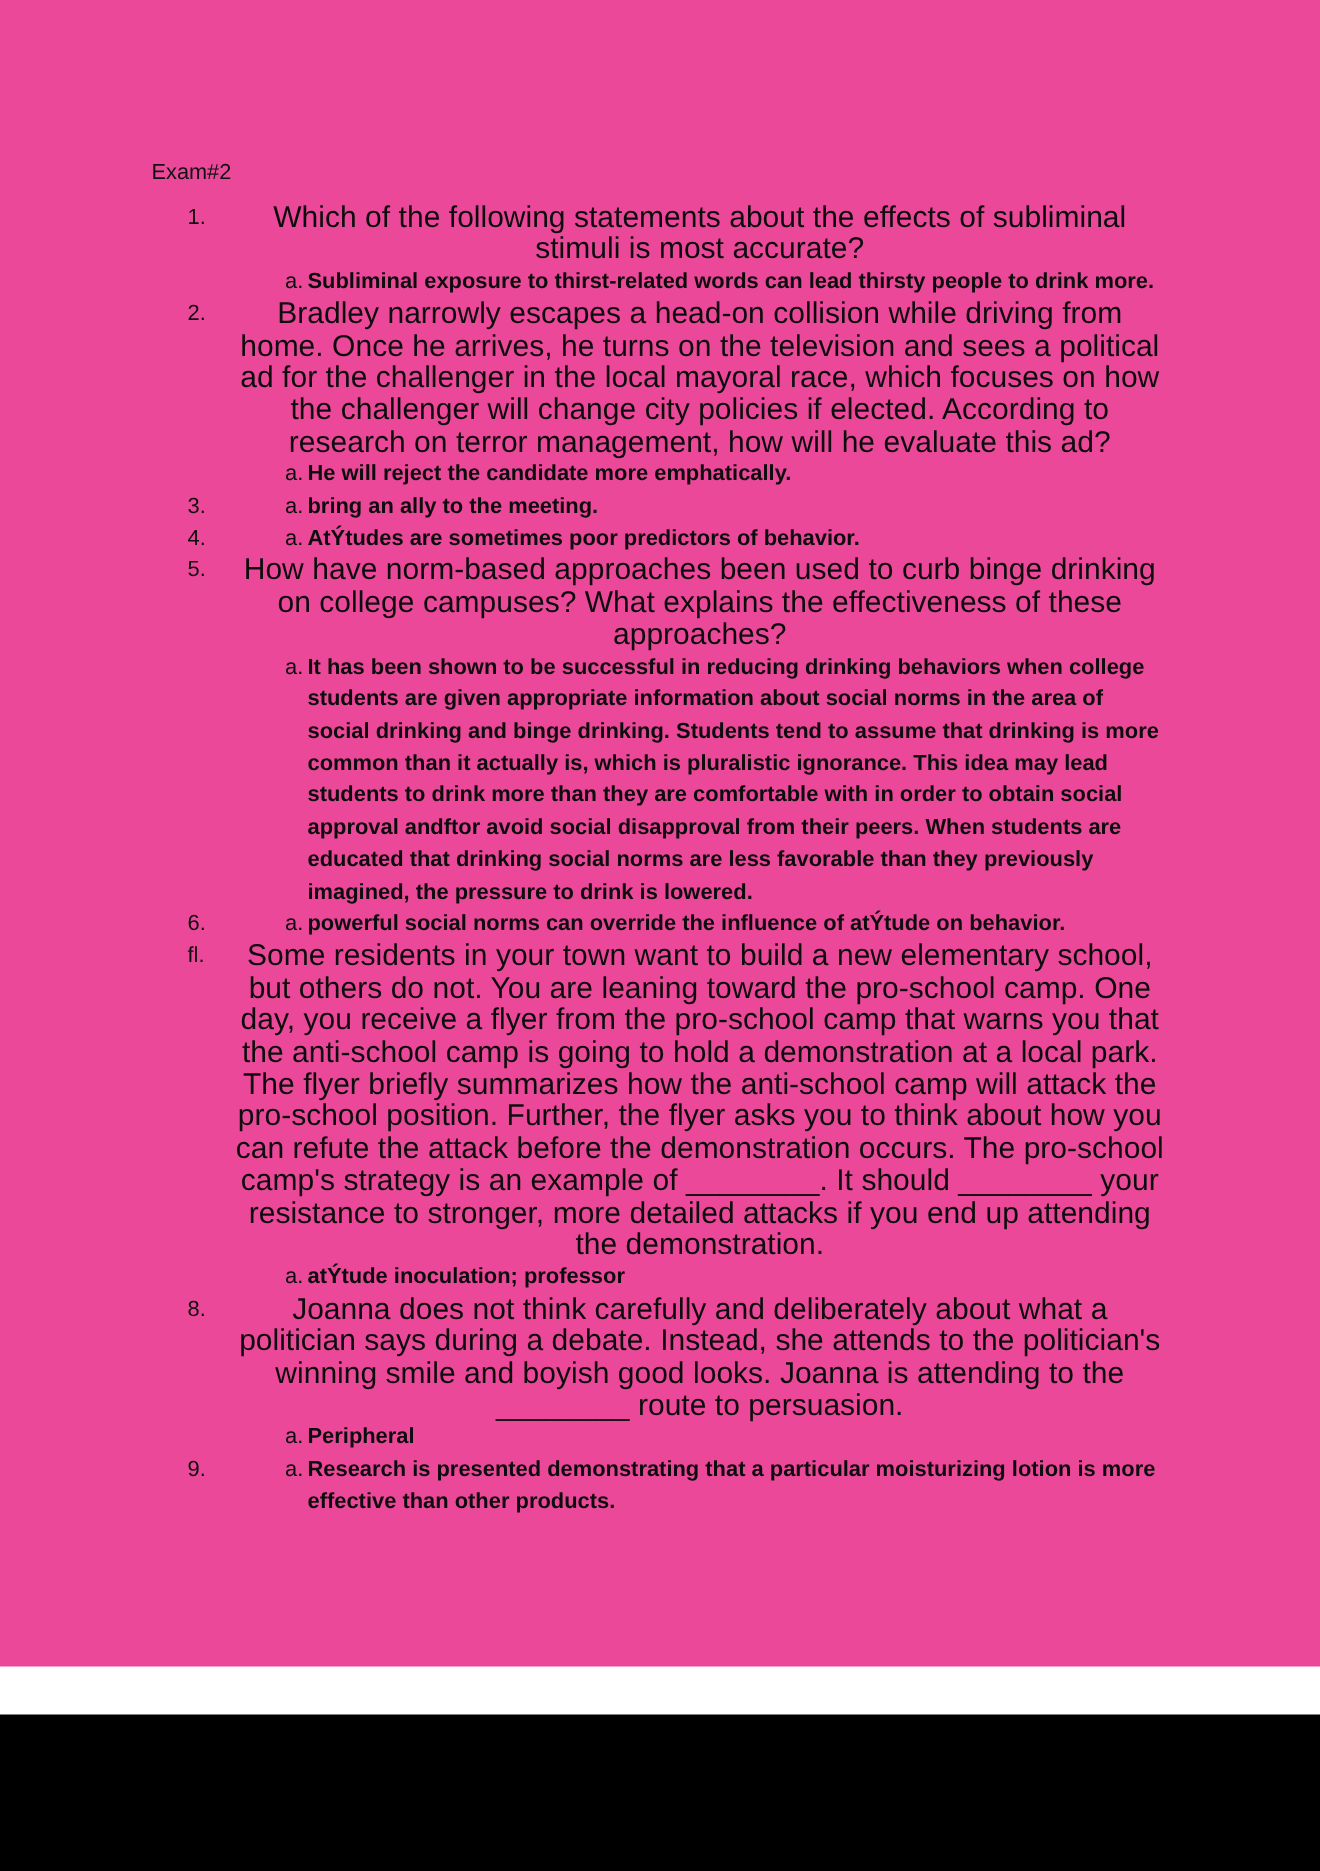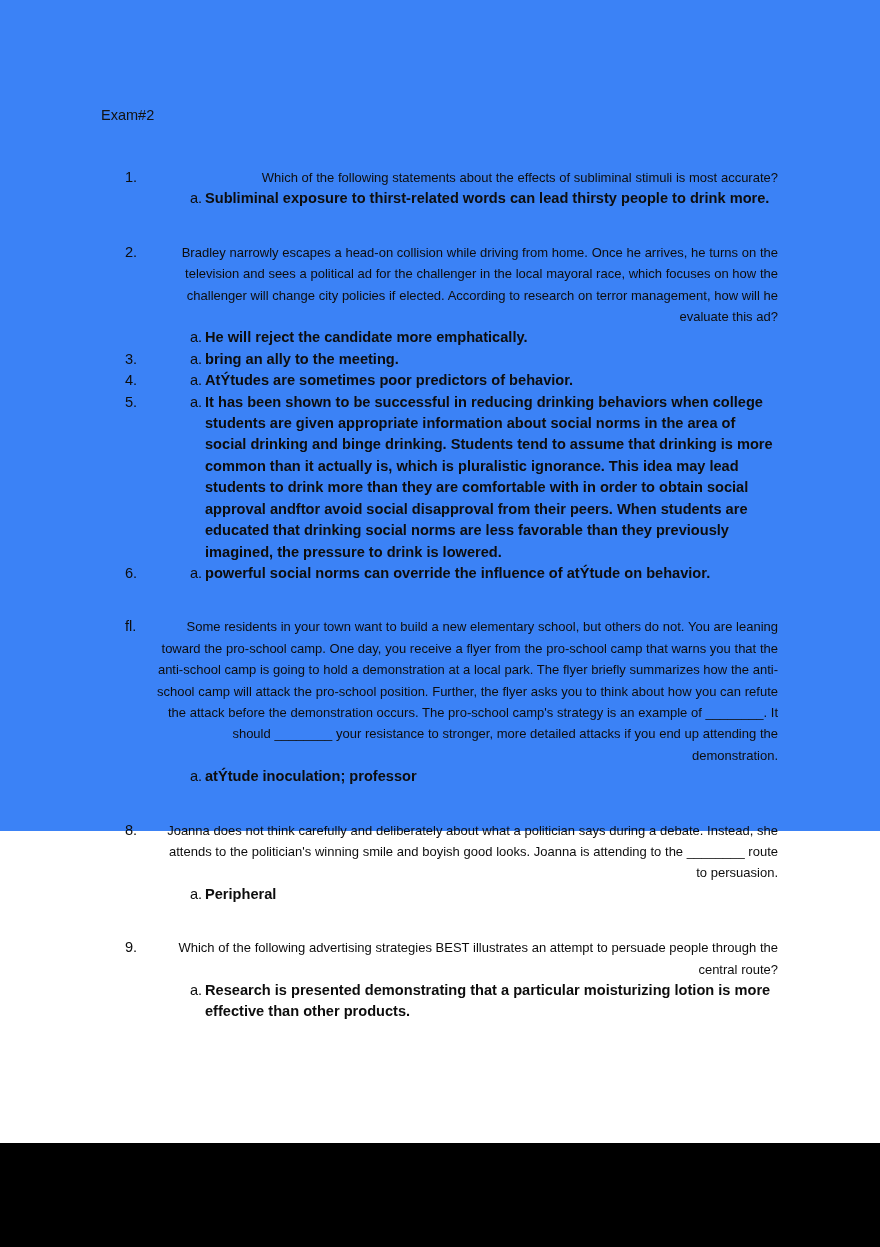--- a/index.html
+++ b/index.html
@@ -17,22 +17,22 @@
     width: 880px;
     height: 1247px;
     background: #ffffff;
     overflow: hidden;
   }
   #paper {
     position: absolute;
     left: 0;
     top: 0;
     width: 880px;
-    height: 831px;
-    background: #3b82f6;
+    height: 1111px;
+    background: #ec4899;
   }
   #doc-title {
     position: absolute;
     left: 101px;
     top: 106px;
     font-size: 14.5px;
     line-height: 18px;
     color: #121212;
     white-space: nowrap;
   }
@@ -52,26 +52,25 @@
     position: absolute;
     left: 125px;
     top: 0;
     width: 24px;
     text-align: left;
     font-size: 14.6px;
     line-height: 21.4px;
     color: #0d0d0d;
   }
   .q-text {
-    font-size: 13px;
+    font-size: 20px;
     line-height: 21.4px;
     color: #0d0d0d;
-    text-align: right;
+    text-align: center;
     word-spacing: 0.1px;
-    margin-top: 32px;
   }
   .a-item {
     position: relative;
     padding-left: 50px;
     padding-right: 0px;
     margin: 0;
   }
   .a-marker {
     position: absolute;
     left: 35px;
@@ -132,20 +131,21 @@
         </div>
         <div class="q-item">
           <span class="q-marker">4.</span>
           <div class="a-item">
             <span class="a-marker">a.</span>
             <div class="a-text">AtÝtudes are sometimes poor predictors of behavior.</div>
           </div>
         </div>
         <div class="q-item">
           <span class="q-marker">5.</span>
+          <div class="q-text">How have norm-based approaches been used to curb binge drinking on college campuses? What explains the effectiveness of these approaches?</div>
           <div class="a-item">
             <span class="a-marker">a.</span>
             <div class="a-text">It has been shown to be successful in reducing drinking behaviors when college students are given appropriate information about social norms in the area of social drinking and binge drinking. Students tend to assume that drinking is more common than it actually is, which is pluralistic ignorance. This idea may lead students to drink more than they are comfortable with in order to obtain social approval andftor avoid social disapproval from their peers. When students are educated that drinking social norms are less favorable than they previously imagined, the pressure to drink is lowered.</div>
           </div>
         </div>
         <div class="q-item">
           <span class="q-marker">6.</span>
           <div class="a-item">
             <span class="a-marker">a.</span>
             <div class="a-text">powerful social norms can override the influence of atÝtude on behavior.</div>
@@ -162,21 +162,20 @@
         <div class="q-item">
           <span class="q-marker">8.</span>
           <div class="q-text">Joanna does not think carefully and deliberately about what a politician says during a debate. Instead, she attends to the politician's winning smile and boyish good looks. Joanna is attending to the ________ route to persuasion.</div>
           <div class="a-item">
             <span class="a-marker">a.</span>
             <div class="a-text">Peripheral</div>
           </div>
         </div>
         <div class="q-item">
           <span class="q-marker">9.</span>
-          <div class="q-text">Which of the following advertising strategies BEST illustrates an attempt to persuade people through the central route?</div>
           <div class="a-item">
             <span class="a-marker">a.</span>
             <div class="a-text">Research is presented demonstrating that a particular moisturizing lotion is more effective than other products.</div>
           </div>
         </div>
       </div>
 
   </div>
 
   <div id="bottom-bar"></div>

